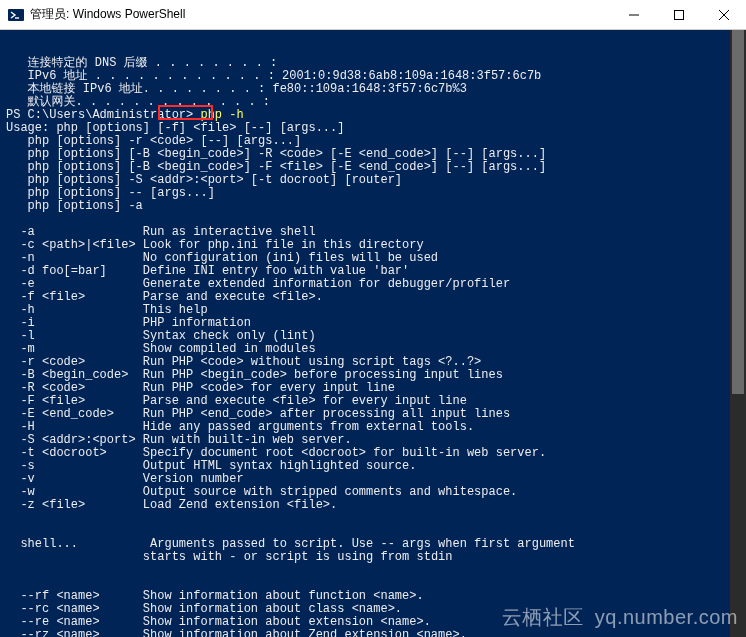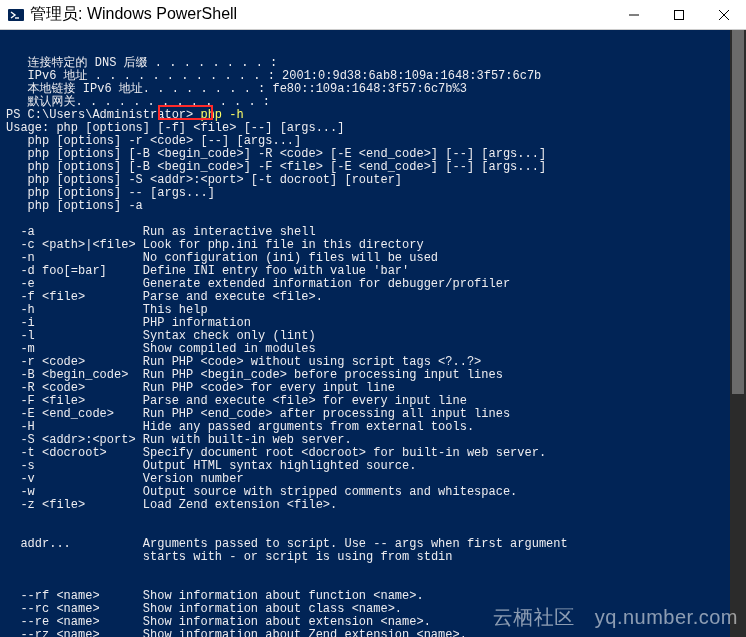--- a/index.html
+++ b/index.html
@@ -18,21 +18,21 @@
     align-items: center;
     border-bottom: 1px solid #ccc;
   }
   .titlebar .icon {
     width: 16px; height: 16px;
     margin: 0 6px 0 8px;
     display: inline-flex; align-items:center; justify-content:center;
   }
   .titlebar .title {
     flex: 1;
-    font-size: 16px;
+    font-size: 12px;
     color: #000;
   }
   .titlebar .winbtns {
     display: flex;
   }
   .titlebar .winbtn {
     width: 45px;
     height: 30px;
     display: flex;
     align-items: center;
@@ -64,21 +64,21 @@
   .watermark {
     position: absolute;
     right: 8px;
     bottom: 6px;
     font-family: "Microsoft YaHei","Segoe UI",sans-serif;
     font-size: 20px;
     color: rgba(255,255,255,0.55);
     letter-spacing: 0.5px;
     pointer-events:none;
   }
-  .watermark .cn { margin-right: 20px; }
+  .watermark .cn { margin-right: 11px; }
   .scrollbar {
     position:absolute;
     right:0; top:30px; bottom:0;
     width:16px;
     background:#2b2b2b;
   }
   .scrollbar .thumb {
     position:absolute;
     left:2px; right:2px;
     top:0; height:60%;
@@ -147,21 +147,21 @@
   -F &lt;file&gt;        Parse and execute &lt;file&gt; for every input line
   -E &lt;end_code&gt;    Run PHP &lt;end_code&gt; after processing all input lines
   -H               Hide any passed arguments from external tools.
   -S &lt;addr&gt;:&lt;port&gt; Run with built-in web server.
   -t &lt;docroot&gt;     Specify document root &lt;docroot&gt; for built-in web server.
   -s               Output HTML syntax highlighted source.
   -v               Version number
   -w               Output source with stripped comments and whitespace.
   -z &lt;file&gt;        Load Zend extension &lt;file&gt;.</div>
 <span> </span>
-<span>  <span id="args-f">addr...          </span><span id="args-d1">Arguments passed to script. Use -- args when first argument</span></span>
+<span>  <span id="args-f">shell...          </span><span id="args-d1">Arguments passed to script. Use -- args when first argument</span></span>
 <span>                   <span>starts with - or script is using from stdin</span></span>
 <span> </span>
 <span> </span>
 <div id="extra2-block">  --rf &lt;name&gt;      Show information about function &lt;name&gt;.
   --rc &lt;name&gt;      Show information about class &lt;name&gt;.
   --re &lt;name&gt;      Show information about extension &lt;name&gt;.
   --rz &lt;name&gt;      Show information about Zend extension &lt;name&gt;.
   --ri &lt;name&gt;      Show configuration for extension &lt;name&gt;.</div>
 
 

